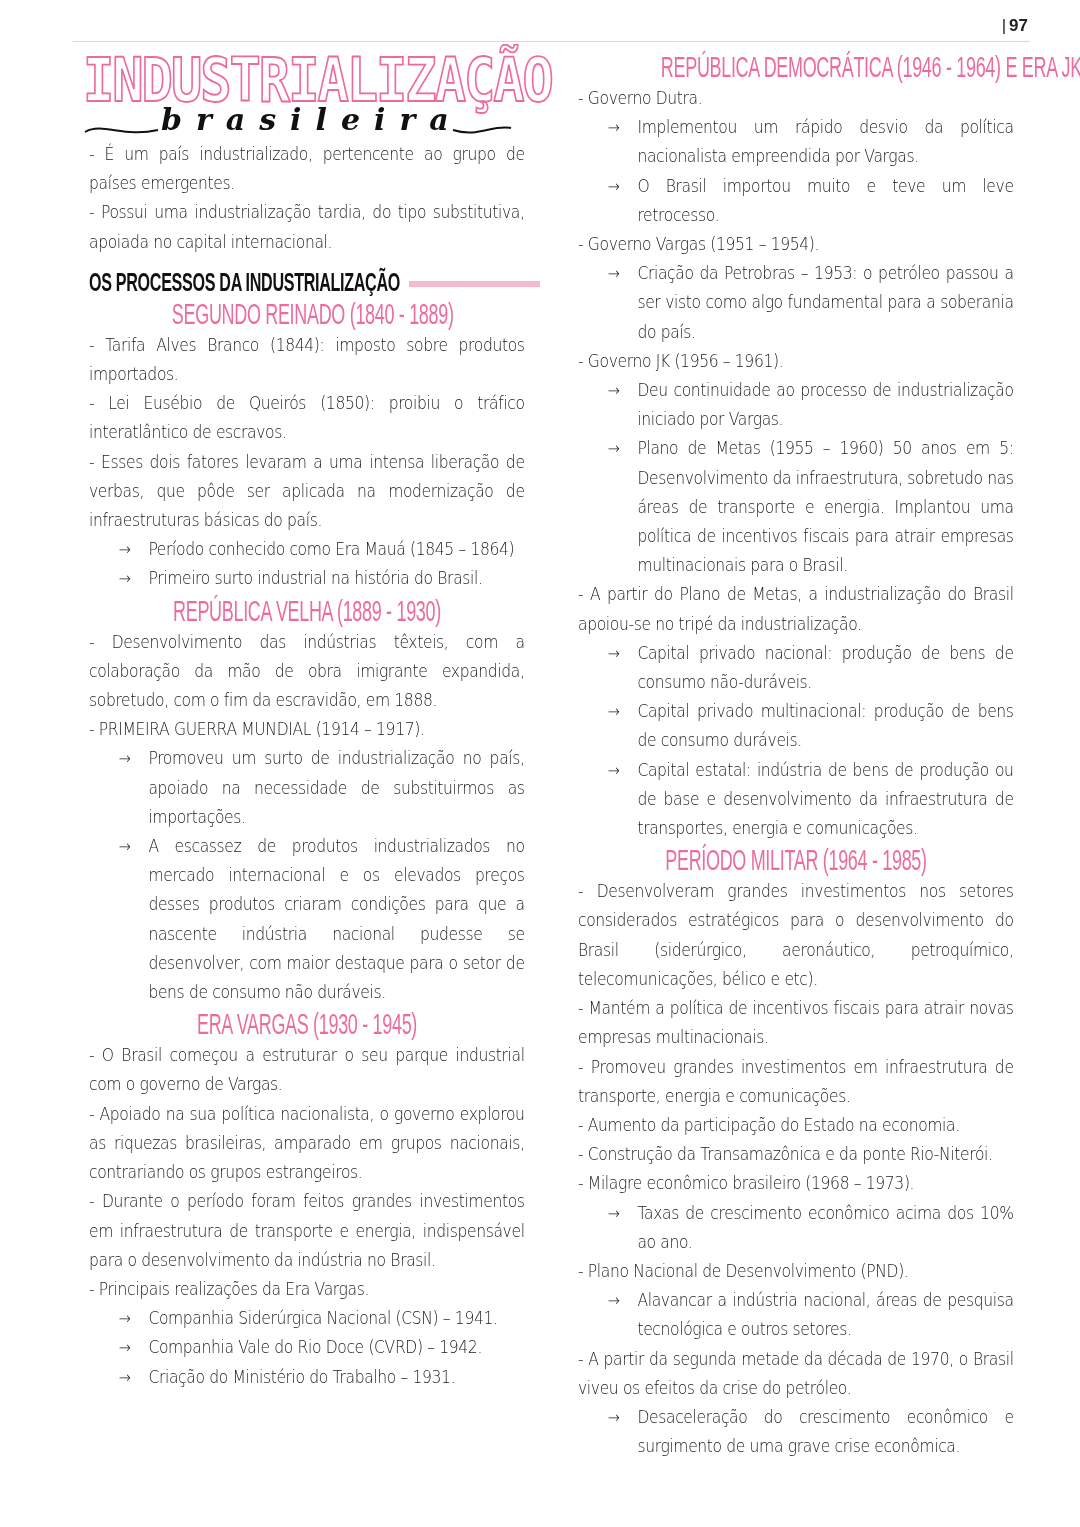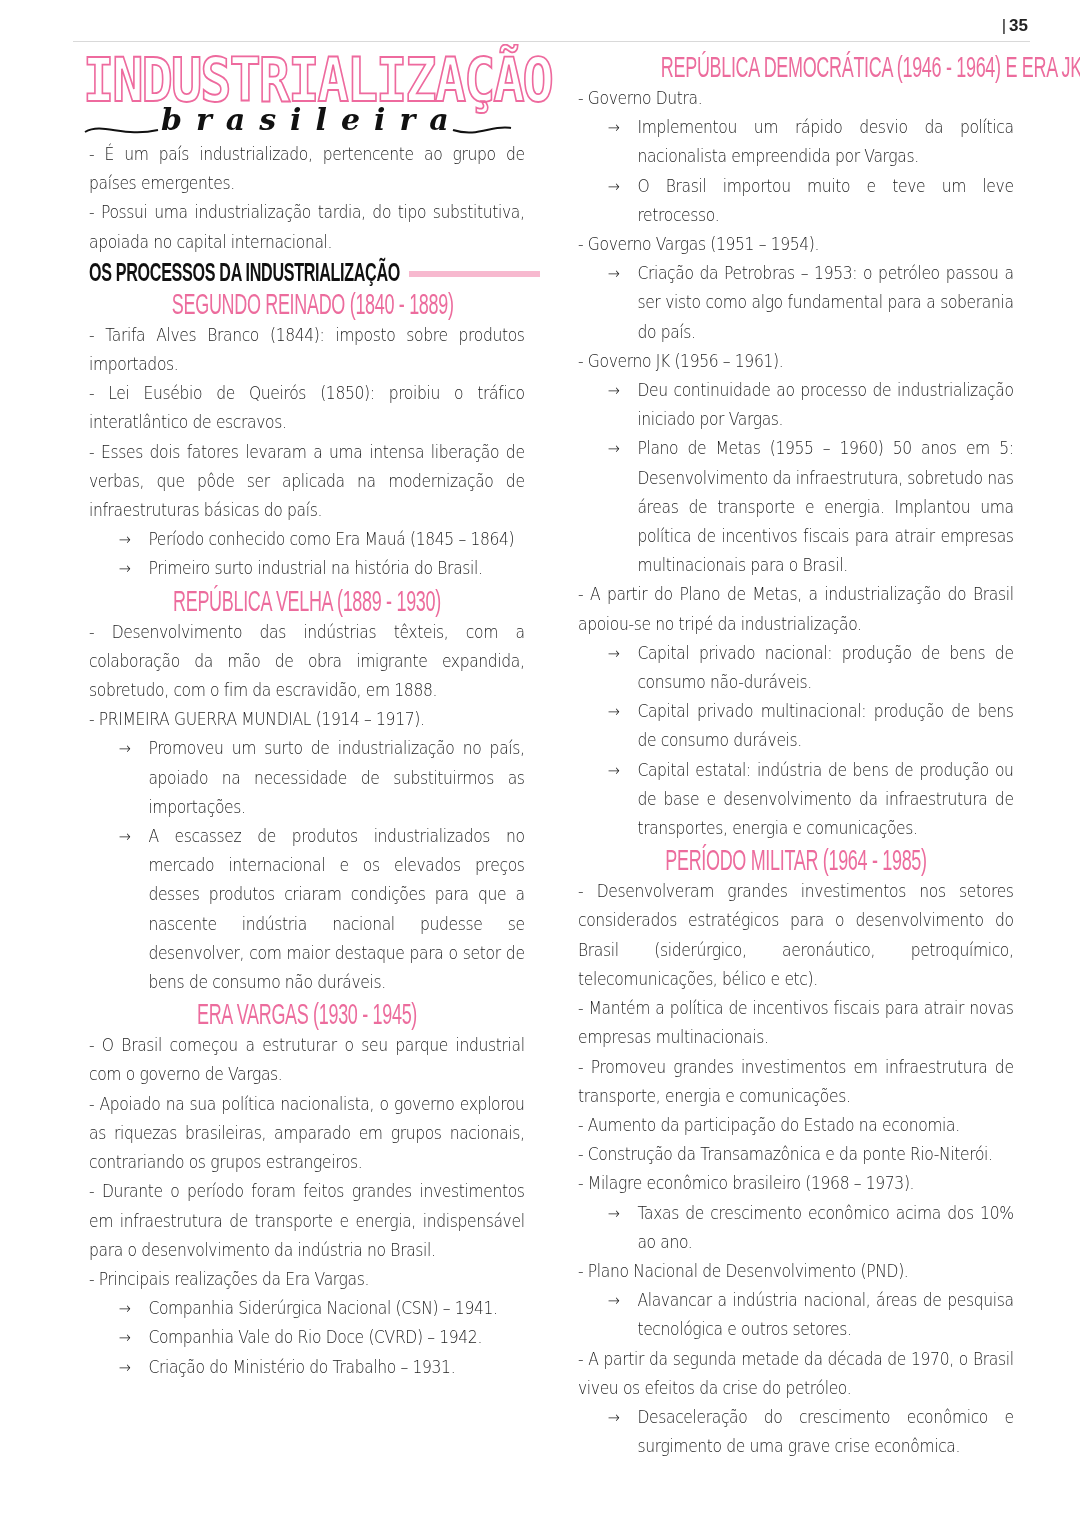--- a/index.html
+++ b/index.html
@@ -37,41 +37,41 @@
   }
 
   .text { font-size: 17.3px; line-height: 29.2px; text-align: justify; letter-spacing: -0.4px;
           font-family: "DejaVu Sans", sans-serif; font-weight: 300; color: #1b1b1b; transform: scaleX(0.9); transform-origin: left; width: 484px; }
   .p { display: block; }
   .arrow-item { display: flex; padding-left: 33px; }
   .arrow-item .arrow { width: 33px; flex: 0 0 33px; font-size: 16px; }
   .arrow-item .body { flex: 1; }
 
   .section-title {
-    display: flex; align-items: center; height: 32px;
+    display: flex; align-items: center; margin-top: 10px; height: 32px;
   }
   .section-title .label {
     font-family: "Liberation Sans", sans-serif; font-weight: bold; font-size: 26px;
     transform: scaleX(0.62); transform-origin: left; white-space: nowrap; color: #111;
     letter-spacing: -0.5px;
   }
   .section-title .pink-line {
     position: absolute; left: 320px; width: 131px; height: 6px; background: #f7b9cf; margin-top: 2px;
   }
   .sub-title {
     text-align: center; font-family: "Liberation Sans", sans-serif;
     font-size: 29px; line-height: 34px; color: #ec6c9d; white-space: nowrap;
     transform: scaleX(0.62); letter-spacing: -0.5px;
   }
   .sub-title.first { margin-top: -2px; }
 </style>
 </head>
 <body>
 
-<div class="page-number"><span class="bar">|</span><span>35</span></div>
+<div class="page-number"><span class="bar">|</span><span>97</span></div>
 <div class="top-rule"></div>
 
 <div class="col col-left">
   <div class="main-title">INDUSTRIALIZAÇÃO</div>
   <div class="script-row">
     <svg width="430" height="20">
         <path d="M2 12 C 20 2, 40 18, 75 10" stroke="#111" stroke-width="2" fill="none"></path>
         <path d="M370 10 C 395 18, 410 4, 428 8" stroke="#111" stroke-width="2" fill="none"></path>
       </svg>
     <span class="script-word">brasileira</span>

